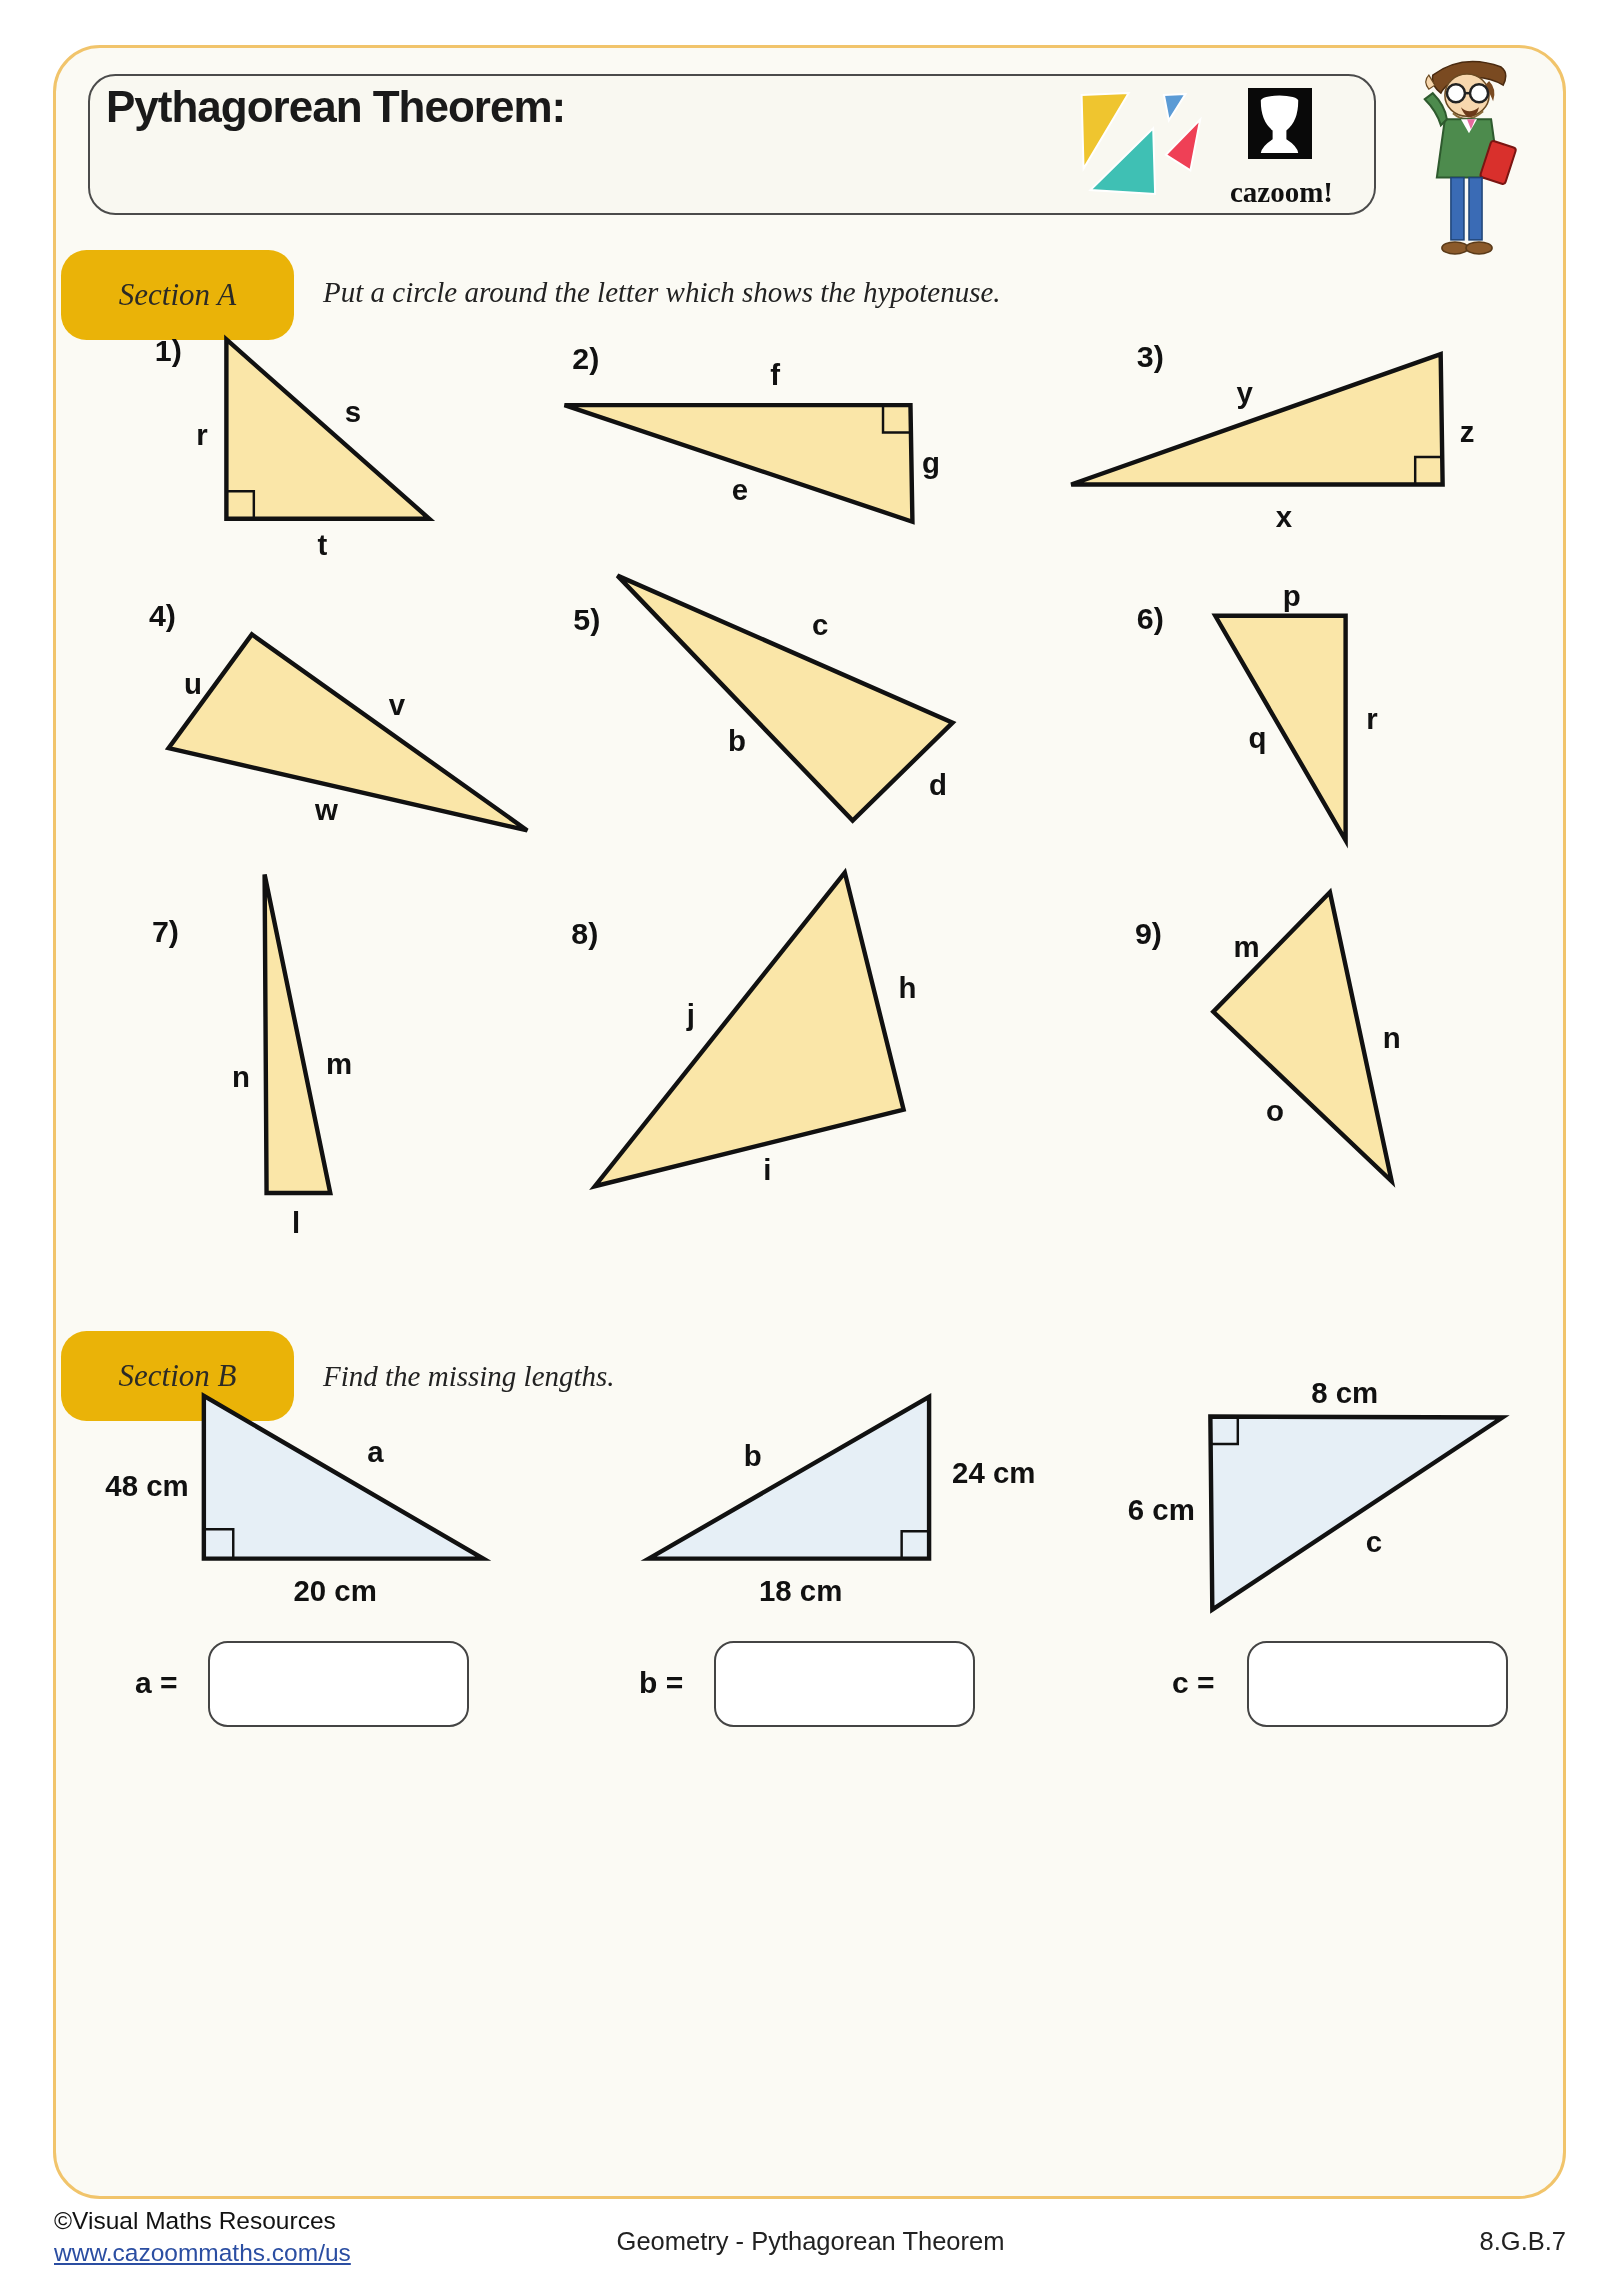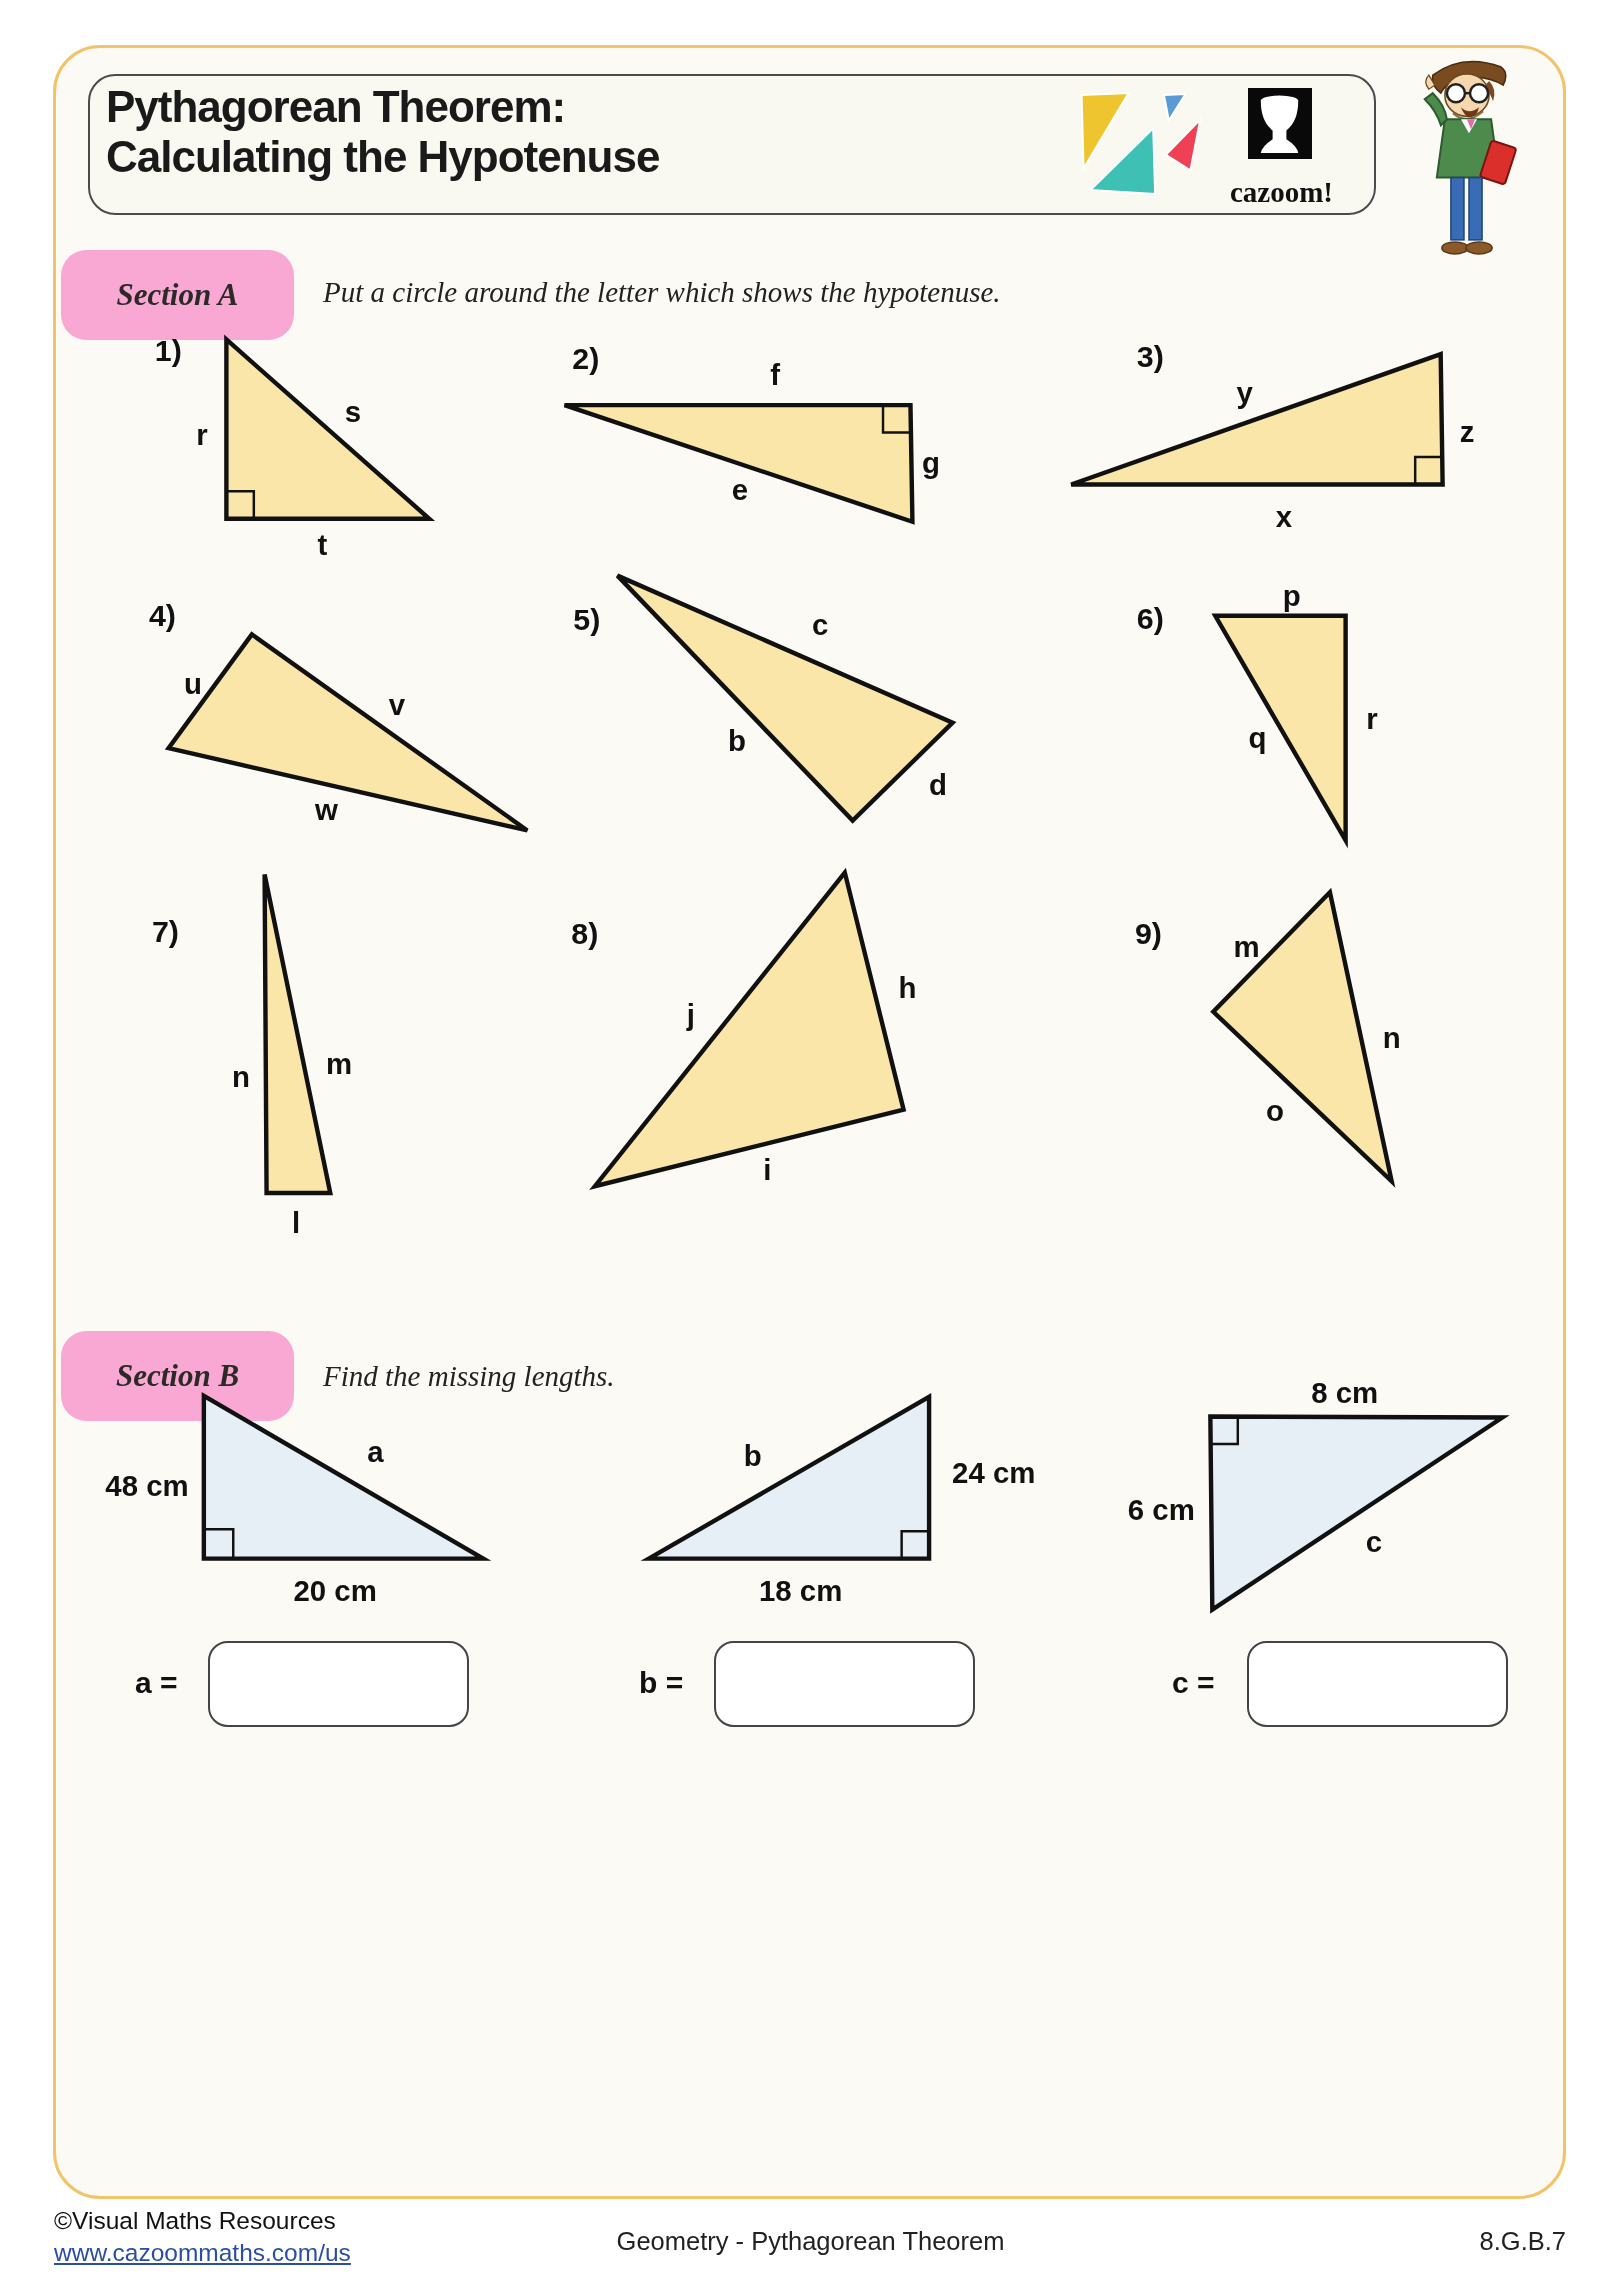--- a/index.html
+++ b/index.html
@@ -9,23 +9,23 @@
         background:#FBFAF4;border:3.9px solid #F1C46B;border-radius:47px;}
   .title-box{position:absolute;left:88px;top:74px;width:1284px;height:137px;
         background:#F9F8F1;border:2.9px solid #4B4B4B;border-radius:27.4px;}
   .title-text{position:absolute;left:106px;top:82px;font-size:44px;line-height:50px;
         font-weight:bold;color:#1A1A1A;letter-spacing:-1px;}
   .logo-tris{position:absolute;left:1063px;top:84px;}
   .drum-box{position:absolute;left:1248px;top:88px;width:64px;height:71px;background:#090909;}
   .cazoom-text{position:absolute;left:1208px;top:159px;width:147px;text-align:center;
         font-family:"Liberation Serif",serif;font-weight:bold;font-size:29px;color:#111;margin-top:17px;}
   .teacher{position:absolute;left:1404px;top:55px;}
-  .section-label{position:absolute;left:61px;width:233px;height:90px;background:#f9a8d4;
+  .section-label{position:absolute;left:61px;width:233px;height:90px;background:#eab308;
         border-radius:25.5px;display:flex;align-items:center;justify-content:center;
-        font-family:"Liberation Serif",serif;font-style:italic;font-weight:bold;
+        font-family:"Liberation Serif",serif;font-style:italic;font-weight:normal;
         font-size:31px;color:#2B2A26;}
   .instruction{position:absolute;left:323px;font-family:"Liberation Serif",serif;
         font-style:italic;font-size:29px;color:#222;}
   svg.sheet{position:absolute;left:0;top:0;}
   svg text{font-family:"Liberation Sans",sans-serif;font-weight:bold;fill:#111;}
   text.num{font-size:31px;}
   text.lbl{font-size:30px;}
   .tri-a{fill:#FAE6A8;stroke:#111;stroke-width:4.5;}
   .tri-b{fill:#E6EFF6;stroke:#111;stroke-width:4.5;}
   .ra{fill:none;stroke:#111;stroke-width:2.5;}
@@ -41,21 +41,20 @@
 </style>
 </head>
 <body>
 
 <div class="page">
   <div class="card"></div>
 
   <div class="title-box"></div>
   <div class="title-text">
     <div>Pythagorean Theorem:</div>
-    <div>Calculating the Hypotenuse</div>
   </div>
 
   <svg class="logo-tris" width="147" height="118" viewBox="0 0 150 120">
     <polygon points="19,11 67,9 21,86" fill="#EFC52F" stroke="#FFFFFF" stroke-width="2"></polygon>
     <polygon points="28,108 92,45 94,112" fill="#3FC0B4" stroke="#FFFFFF" stroke-width="2"></polygon>
     <polygon points="103,11 125,10 108,37" fill="#5B9BD5" stroke="#FFFFFF" stroke-width="2"></polygon>
     <polygon points="105,72 140,36 130,88" fill="#EF4056" stroke="#FFFFFF" stroke-width="2"></polygon>
   </svg>
 
   <div class="drum-box">

